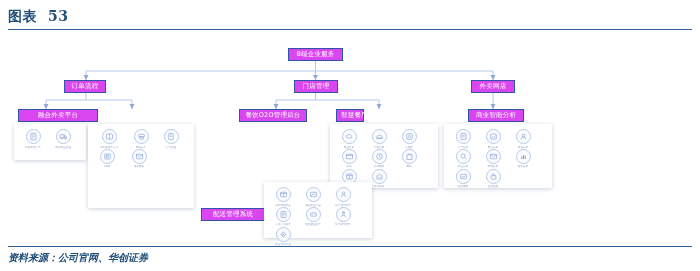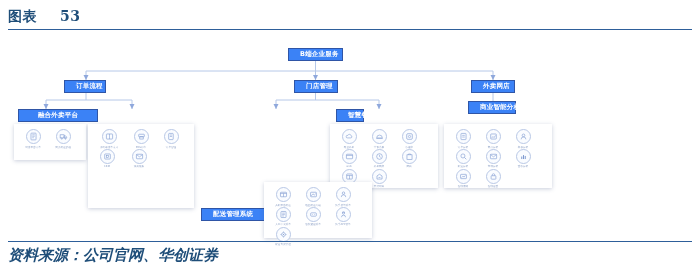--- a/index.html
+++ b/index.html
@@ -19,60 +19,60 @@
   .header-row{
     display:flex;align-items:baseline;
     font-family:"DejaVu Serif","Liberation Serif",serif;
     font-weight:bold;
     color:#1f4e79;
     font-size:14px;
     letter-spacing:.5px;
     padding-bottom:3px;
   }
   .fig-label{white-space:nowrap;}
-  .fig-num{margin-left:23px;white-space:nowrap;}
+  .fig-num{margin-left:11px;white-space:nowrap;}
   .fig-title{margin-left:16px;white-space:nowrap;}
   .header-rule{
     border-bottom:1.6px solid #2e5f9a;
     width:684px;
   }
 
   
   .footer{
     position:absolute;left:8px;bottom:6px;width:684px;
   }
   .footer-rule{border-top:1.6px solid #2e5f9a;width:684px;margin-bottom:4px;}
   .footer-text{
     font-family:"DejaVu Serif","Liberation Serif",serif;
     font-style:italic;font-weight:bold;
-    color:#1f4e79;font-size:15px;
+    color:#1f4e79;font-size:10px;
     white-space:nowrap;
   }
 
   
   .canvas{
     position:absolute;left:0;top:30px;width:700px;height:208px;
   }
   .canvas svg.lines{
     position:absolute;left:0;top:0;width:700px;height:208px;
     pointer-events:none;
   }
 
   
   .node{
     position:absolute;
-    background:#3b82f6;
+    background:#d946ef;
     border:1px solid #2f55a6;
     color:#ffffff;
     font-size:6.5px;
     line-height:9px;
-    padding:1px 11px;
+    padding:1px 4px;
     white-space:nowrap;
     font-family:"DejaVu Sans","Liberation Sans",sans-serif;
-    font-weight:bold;
+    font-weight:normal;
     letter-spacing:.2px;
     box-sizing:border-box;
     text-align:center;
   }
 
   
   .panel{
     position:absolute;
     background:#ffffff;
     box-shadow:0 1px 4px rgba(60,80,130,.28);
@@ -154,22 +154,23 @@
     </g>
   </svg>
 
   <div class="node" style="left:288px;top:18px;width:55px;">B端企业服务</div>
 
   <div class="node" style="left:64px;top:50px;width:42px;">订单流程</div>
   <div class="node" style="left:294px;top:50px;width:44px;">门店管理</div>
   <div class="node" style="left:471px;top:50px;width:44px;">外卖网店</div>
 
   <div class="node" style="left:18px;top:79px;width:80px;">融合外卖平台</div>
+  <div class="node" style="left:239px;top:79px;width:68px;">餐饮O2O管理后台</div>
   <div class="node" style="left:336px;top:79px;width:28px;">智慧餐厅</div>
-  <div class="node" style="left:468px;top:71px;width:48px;">商业智能分析</div>
+  <div class="node" style="left:468px;top:79px;width:56px;">商业智能分析</div>
   <div class="node" style="left:201px;top:178px;width:64px;">配送管理系统</div>
 
   <div class="panel" style="left:14px;top:94px;width:72px;height:36px;">
     <div class="panel-grid">
       <div class="cell">
         <span class="ic">
           <svg width="9" height="9" viewBox="0 0 16 16">
               <rect x="3.5" y="2" width="9" height="12" rx="1" fill="none" stroke="#7f9ad0" stroke-width="1.1"></rect>
               <line x1="5.8" y1="5" x2="10.2" y2="5" stroke="#7f9ad0" stroke-width="1"></line>
               <line x1="5.8" y1="7.6" x2="10.2" y2="7.6" stroke="#7f9ad0" stroke-width="1"></line>

